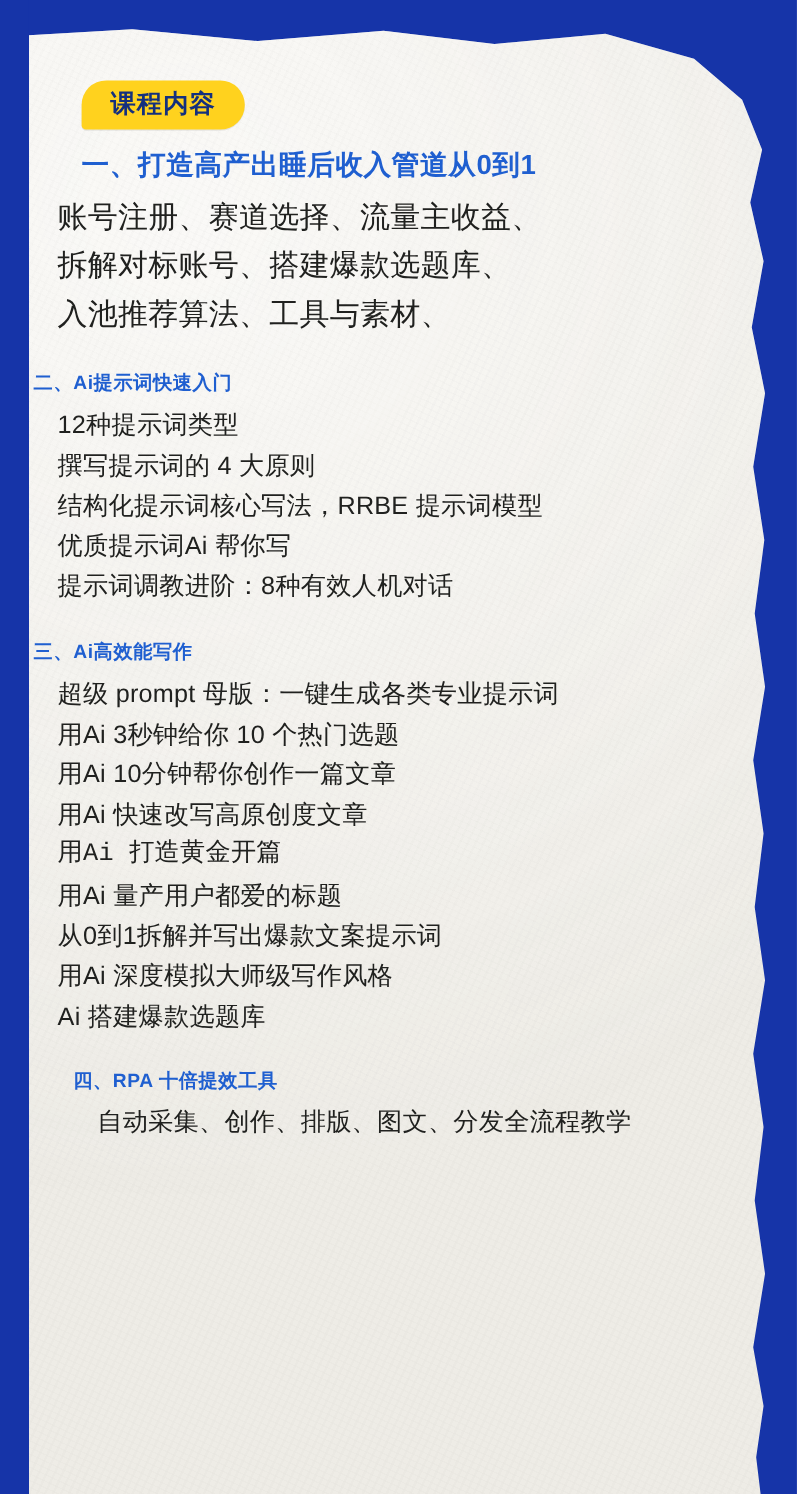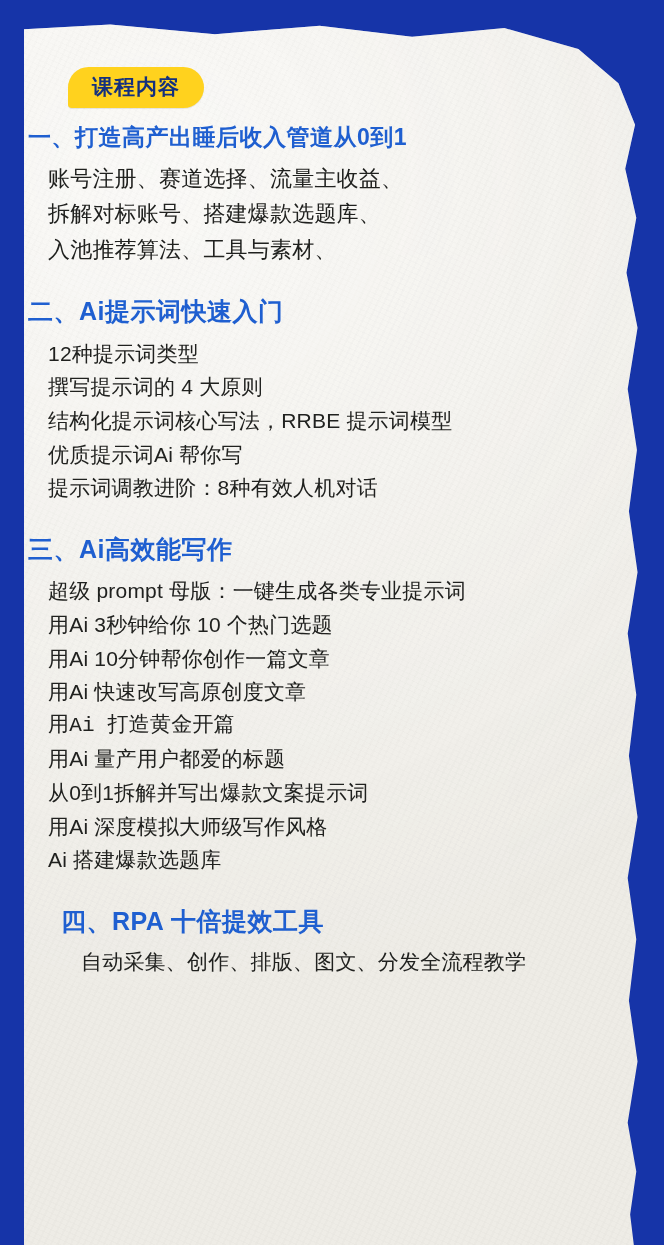--- a/index.html
+++ b/index.html
@@ -100,40 +100,40 @@
     top: 120px;
     width: 580px;
     z-index: 3;
   }
 
   .block { margin-bottom: 26px; }
   .block.last { margin-bottom: 0; margin-left: 33px; }
 
   .heading {
     color: #1f5fd0;
-    font-size: 25px;
+    font-size: 16px;
     font-weight: bold;
     letter-spacing: .5px;
     margin: 0 0 6px 0;
     line-height: 1.5;
   }
 
   .lines { margin: 0; padding: 0; list-style: none; }
 
   .line {
     color: #20211f;
     font-size: 21px;
     line-height: 1.52;
     padding-left: 20px;
     letter-spacing: .2px;
     white-space: pre-wrap;
   }
 
   
-  .block-1 .line { font-size: 22px; line-height: 1.62; }
+  .block-1 .line { font-size: 25px; line-height: 1.62; }
   .block-1 .heading { font-size: 23px; }
 
   .block-2 .line,
   .block-3 .line { line-height: 1.6; }
 
   .block-4 .line { padding-left: 20px; }
   .block-4 .line.wrap { padding-left: 20px; text-indent: 0; }
 
   
   .edge-left {
@@ -154,21 +154,21 @@
 
 <div class="poster" style="background: rgb(22, 52, 168);">
 
   <div class="paper" style="background: rgb(242, 240, 234);"></div>
 
   <div class="pill" style="background: rgb(255, 210, 30); color: rgb(20, 48, 126);">课程内容</div>
 
   <div class="content">
 
     <div class="block block-1">
-      <h2 class="heading" style="color: rgb(31, 95, 208);">一、打造高产出睡后收入管道从0到1</h2>
+      <h2 class="heading" style="color: rgb(31, 95, 208); margin-left: 40px;">一、打造高产出睡后收入管道从0到1</h2>
       <ul class="lines">
         <li class="line" style="color: rgb(32, 33, 31);">账号注册、赛道选择、流量主收益、</li>
         <li class="line" style="color: rgb(32, 33, 31);">拆解对标账号、搭建爆款选题库、</li>
         <li class="line" style="color: rgb(32, 33, 31);">入池推荐算法、工具与素材、</li>
       </ul>
     </div>
 
     <div class="block block-2">
       <h2 class="heading" style="color: rgb(31, 95, 208);">二、Ai提示词快速入门</h2>
       <ul class="lines">

